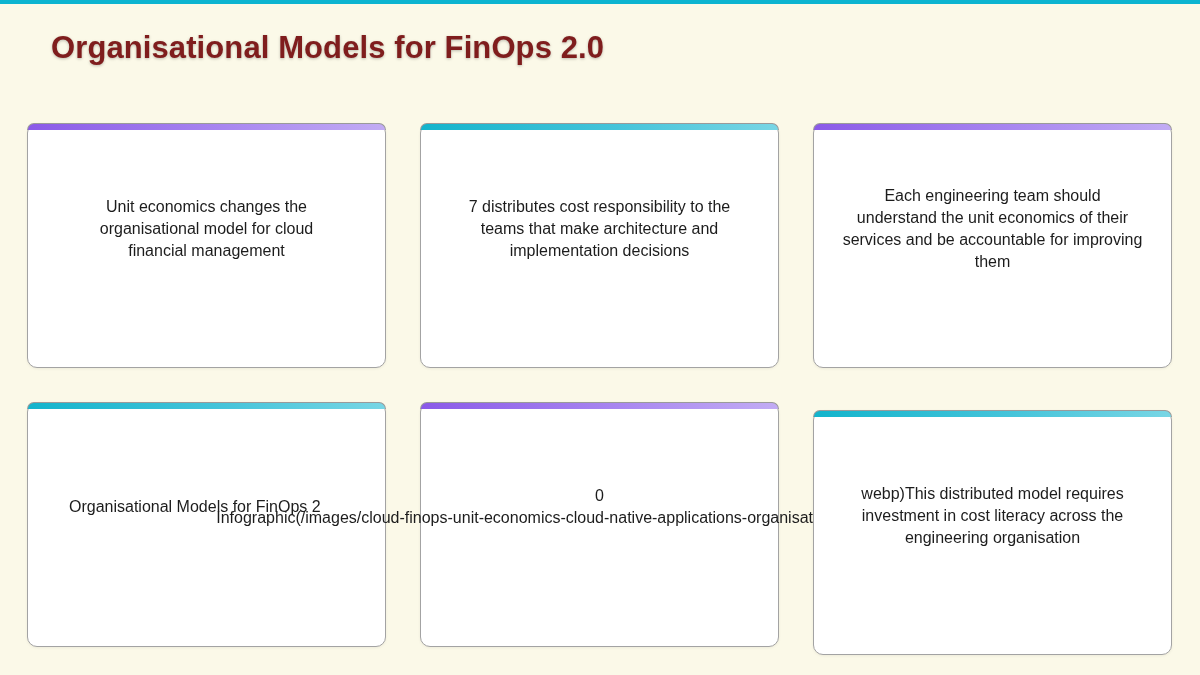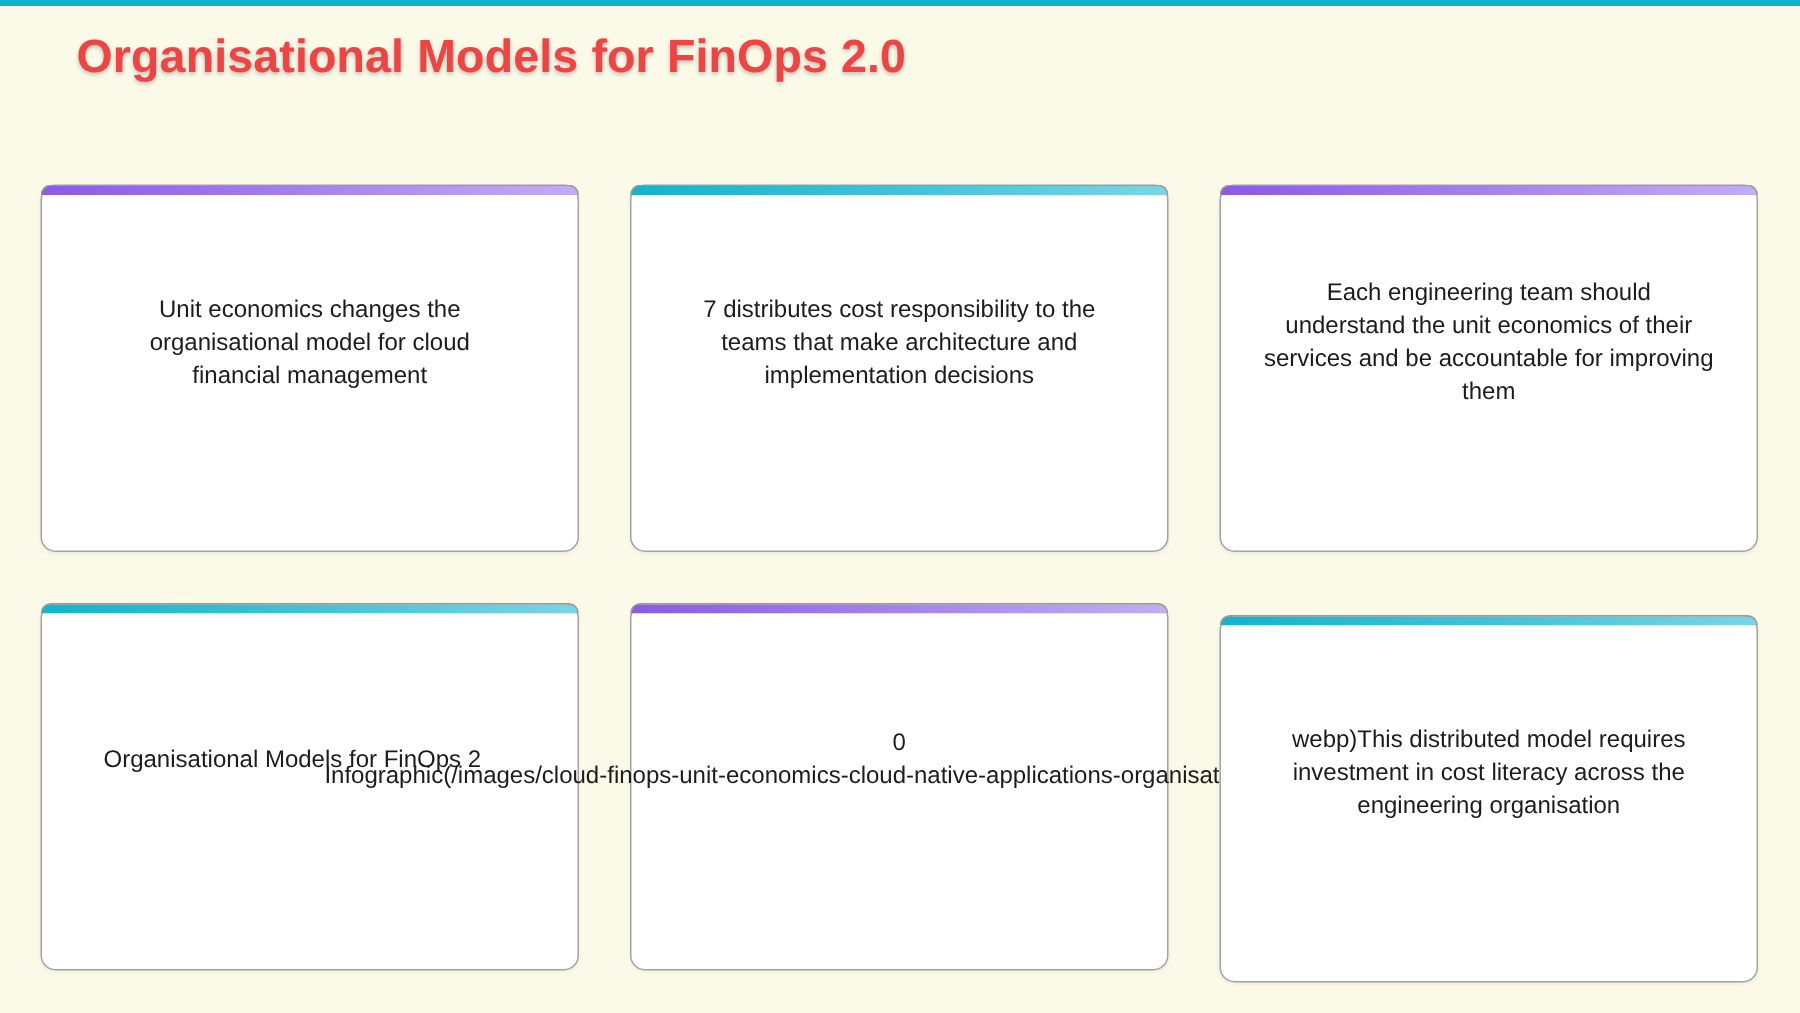--- a/index.html
+++ b/index.html
@@ -18,26 +18,26 @@
     .top-strip {
       position: absolute;
       left: 0; top: 0;
       width: 1200px;
       height: 4px;
       background: #0cb4d0;
     }
     .page-title {
       position: absolute;
       left: 51px;
-      top: 20px;
+      top: 30px;
       margin: 0;
       font-size: 31px;
       font-weight: bold;
       letter-spacing: 0.1px;
-      color: #ef4444;
+      color: #7f1d1d;
       text-shadow: 0 1px 3px rgba(0,0,0,0.25);
       white-space: nowrap;
     }
     .card {
       position: absolute;
       width: 359px;
       height: 245px;
       background: #ffffff;
       border: 1px solid #a3a3a3;
       border-radius: 10px;

